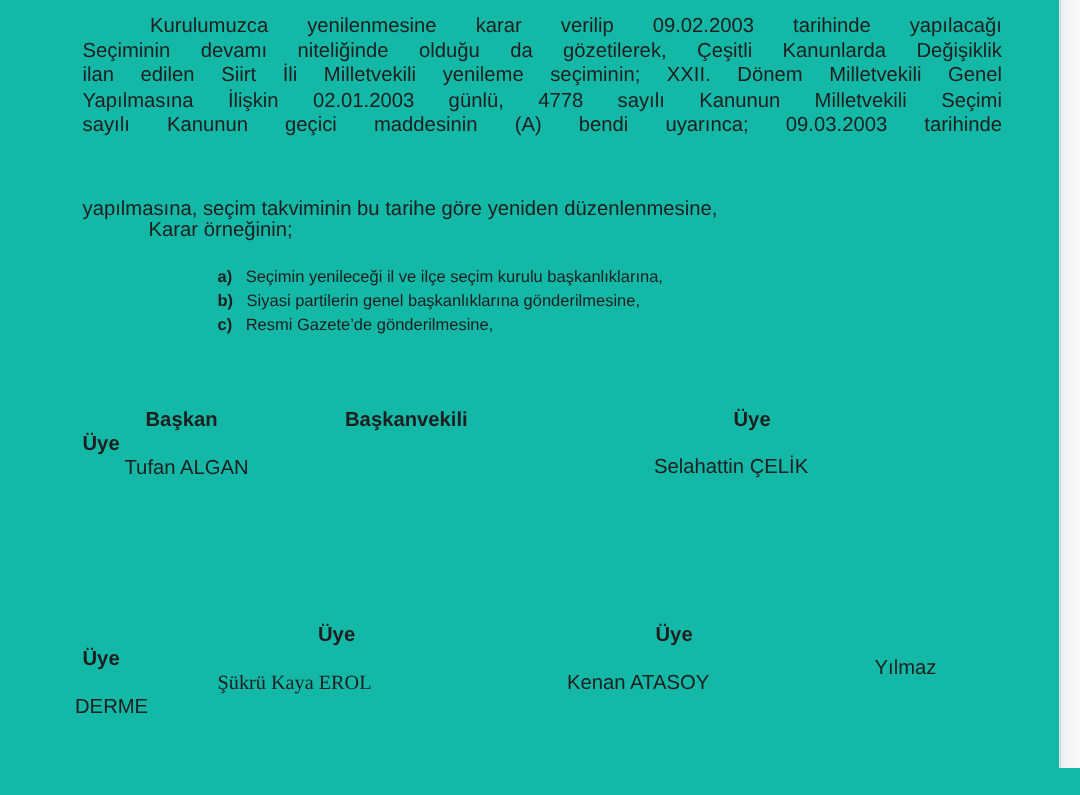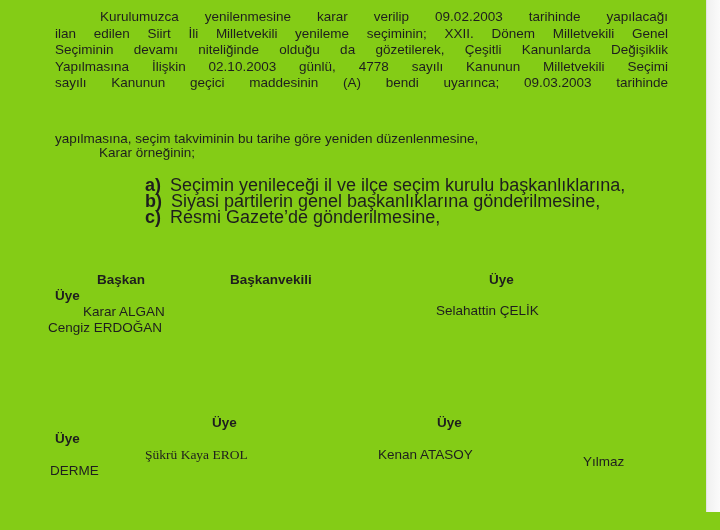--- a/index.html
+++ b/index.html
@@ -4,21 +4,21 @@
 <style>
   html, body {
     margin: 0;
     padding: 0;
     background: #ffffff;
   }
   .page {
     position: relative;
     width: 720px;
     height: 530px;
-    background: #84cc16;
+    background: #14b8a6;
     font-family: "Liberation Sans", sans-serif;
     color: #1e1e1e;
     overflow: hidden;
   }
   .right-strip {
     position: absolute;
     top: 0;
     right: 0;
     width: 13px;
     height: 512px;
@@ -47,21 +47,21 @@
   .karar-intro {
     position: absolute;
     left: 99px;
     top: 145px;
     font-size: 13.5px;
   }
   .list {
     position: absolute;
     left: 145px;
     top: 177px;
-    font-size: 18px;
+    font-size: 11px;
     line-height: 16px;
   }
   .li-label {
     font-weight: bold;
     display: inline-block;
     margin-right: 9px;
   }
   .decision-line {
     position: absolute;
     left: 99px;
@@ -77,23 +77,23 @@
     font-weight: bold;
   }
 </style>
 </head>
 <body>
 
 <div class="page">
 
   <div class="para">
     <div class="pline first">Kurulumuzca yenilenmesine karar verilip 09.02.2003 tarihinde yapılacağı</div>
+    <div class="pline">Seçiminin devamı niteliğinde olduğu da gözetilerek, Çeşitli Kanunlarda Değişiklik</div>
     <div class="pline">ilan edilen Siirt İli Milletvekili yenileme seçiminin; XXII. Dönem Milletvekili Genel</div>
-    <div class="pline">Seçiminin devamı niteliğinde olduğu da gözetilerek, Çeşitli Kanunlarda Değişiklik</div>
-    <div class="pline">Yapılmasına İlişkin 02.10.2003 günlü, 4778 sayılı Kanunun Milletvekili Seçimi</div>
+    <div class="pline">Yapılmasına İlişkin 02.01.2003 günlü, 4778 sayılı Kanunun Milletvekili Seçimi</div>
     <div class="pline">sayılı Kanunun geçici maddesinin (A) bendi uyarınca; 09.03.2003 tarihinde</div>
     <div class="pline last">yapılmasına, seçim takviminin bu tarihe göre yeniden düzenlenmesine,</div>
   </div>
 
   <div class="karar-intro">Karar örneğinin;</div>
 
   <div class="list">
     <div class="li">
       <span class="li-label">a)</span><span class="li-text">Seçimin yenileceği il ve ilçe seçim kurulu başkanlıklarına,</span>
     </div>
@@ -103,27 +103,26 @@
     <div class="li">
       <span class="li-label">c)</span><span class="li-text">Resmi Gazete’de gönderilmesine,</span>
     </div>
   </div>
 
 
   <span class="sig bold" style="left:97px;  top:272px;">Başkan</span>
   <span class="sig bold" style="left:230px; top:272px;">Başkanvekili</span>
   <span class="sig bold" style="left:489px; top:272px;">Üye</span>
   <span class="sig bold" style="left:55px;  top:288px;">Üye</span>
-  <span class="sig" style="left:83px;  top:304px;">Karar ALGAN</span>
+  <span class="sig" style="left:83px;  top:304px;">Tufan ALGAN</span>
   <span class="sig" style="left:436px; top:303px;">Selahattin ÇELİK</span>
-  <span class="sig" style="left:48px;  top:320px;">Cengiz ERDOĞAN</span>
 
   <span class="sig bold" style="left:212px; top:415px;">Üye</span>
   <span class="sig bold" style="left:437px; top:415px;">Üye</span>
   <span class="sig bold" style="left:55px;  top:431px;">Üye</span>
   <span class="sig" style="left:145px; top:447px;font-family:Liberation Serif, serif;">Şükrü Kaya EROL</span>
   <span class="sig" style="left:350px; top:447px;margin-left:28px;">Kenan ATASOY</span>
-  <span class="sig" style="left:583px; top:454px;">Yılmaz</span>
+  <span class="sig" style="left:583px; top:437px;">Yılmaz</span>
   <span class="sig" style="left:50px;  top:463px;">DERME</span>
 
   <div class="right-strip"></div>
 
 </div>
 
 </body></html>

